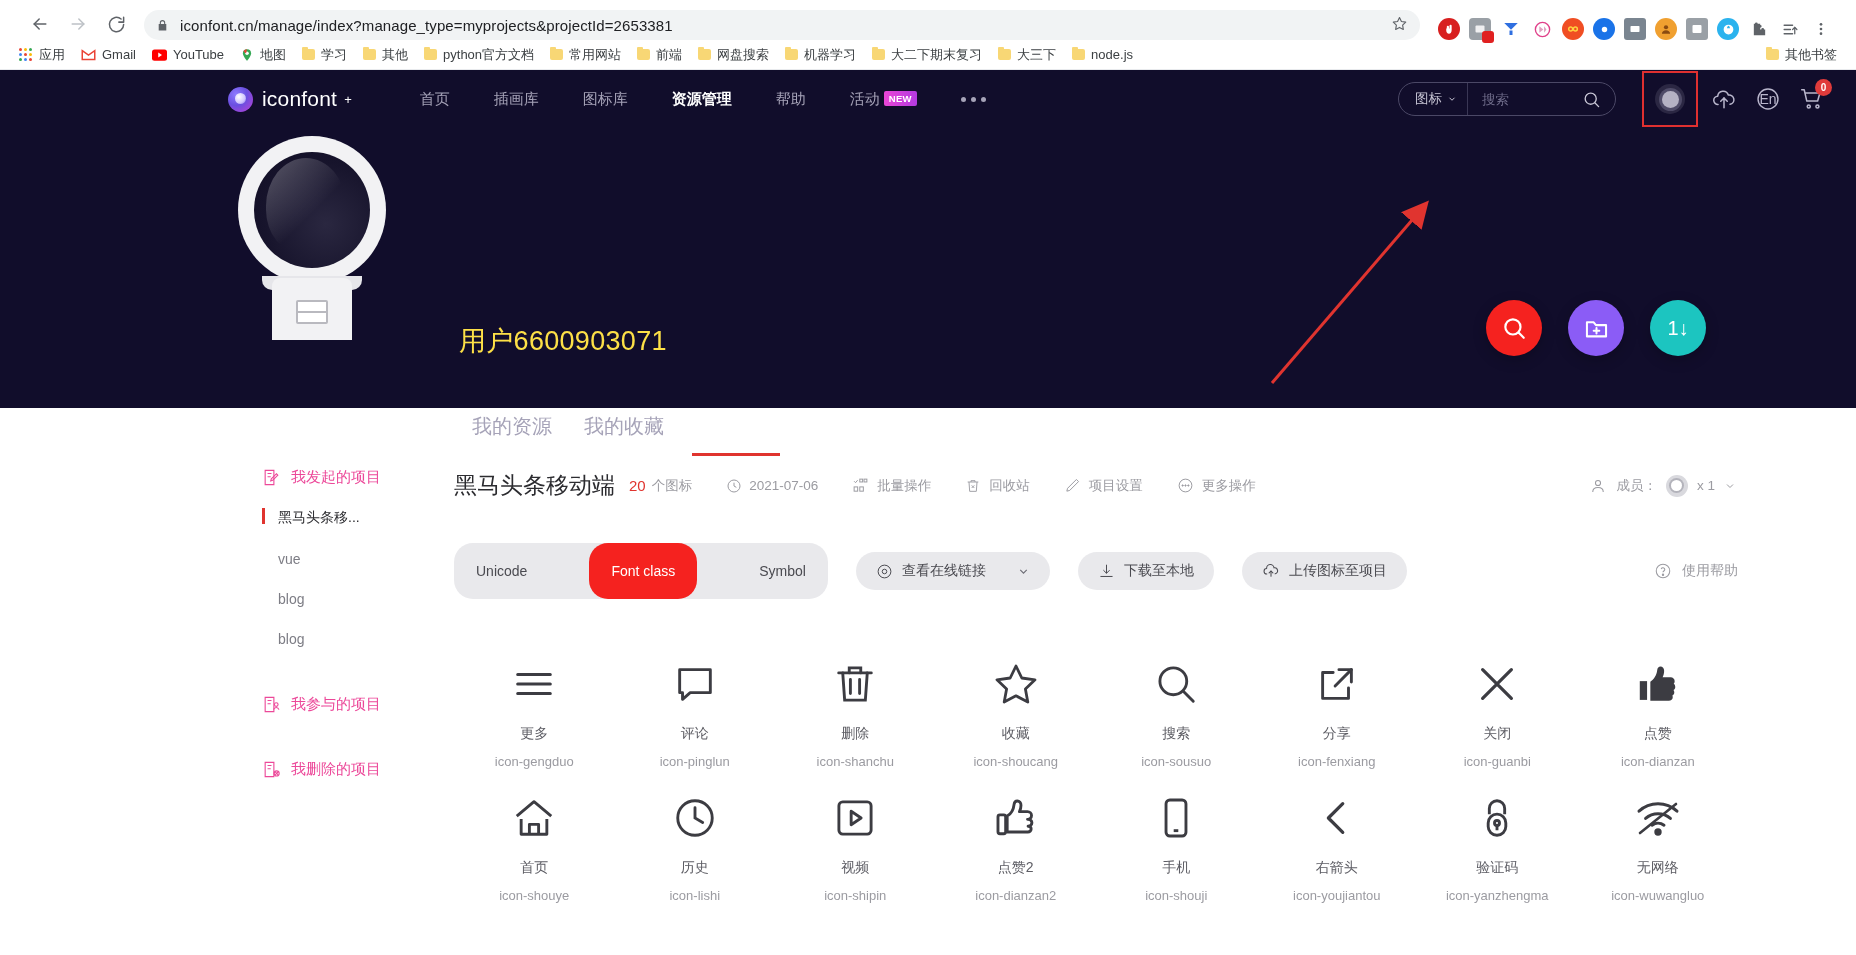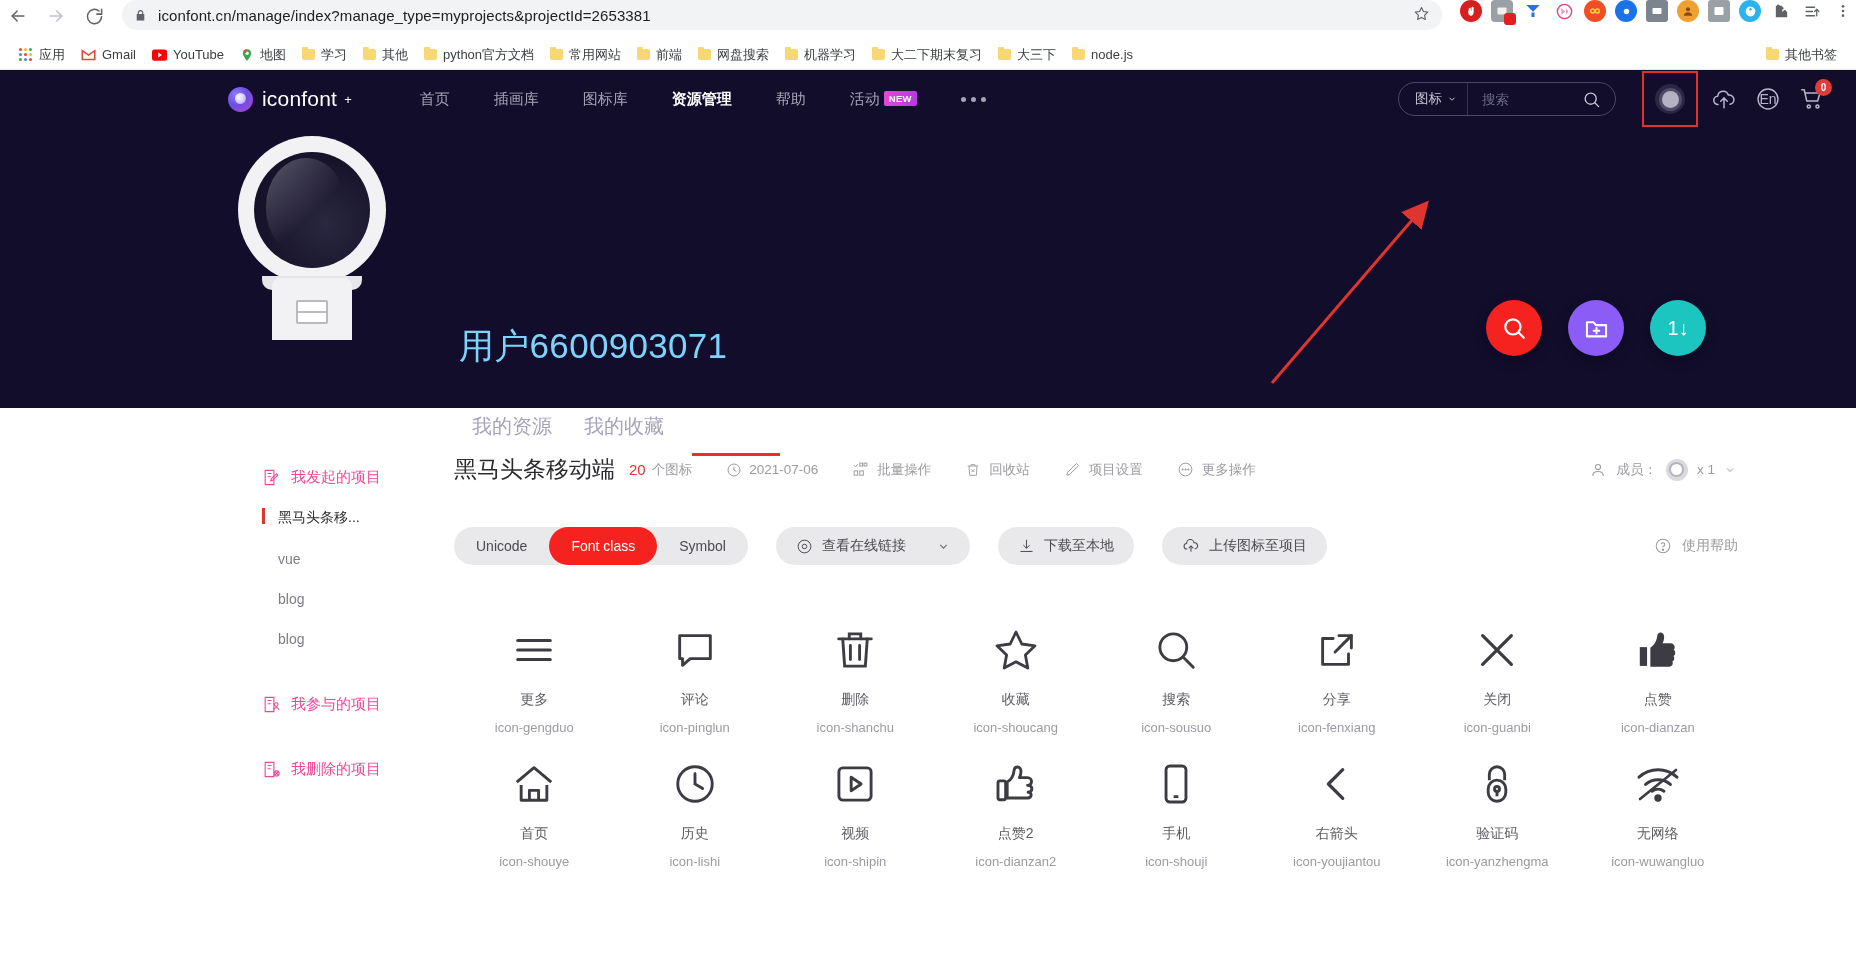--- a/index.html
+++ b/index.html
@@ -7,22 +7,22 @@
     width: 1856px; height: 955px;
     font-family: "Liberation Sans", "DejaVu Sans", sans-serif;
     background: #ffffff;
     overflow: hidden;
   }
 
   
   .browser-chrome { width: 100%; background: #ffffff; }
 
   .omnibar-row {
-    height: 40px; display: flex; align-items: flex-start;
-    padding: 0 2px; gap: 6px;
+    height: 40px; display: flex; align-items: flex-end;
+    padding: 0 24px; gap: 6px;
   }
   .nav-btn {
     width: 32px; height: 32px; border-radius: 50%;
     display: flex; align-items: center; justify-content: center;
     color: #5f6368; flex: none;
   }
   .nav-btn.disabled { color: #bdc1c6; }
   .omnibox {
     flex: 1; height: 30px; background: #f1f3f4; border-radius: 15px;
     display: flex; align-items: center; padding: 0 12px; margin-left: 6px;
@@ -164,22 +164,22 @@
   }
   .avatar-body i::after{
     content:''; position:absolute; left:0; top:9px; width:28px; height:2px; background:#b9b9bf;
   }
   .avatar-neck {
     position:absolute; left:262px; top:148px; width:100px; height:14px;
     background:#e6e6ea; border-radius:0 0 10px 10px;
   }
 
   .username {
-    position:absolute; left:459px; top:195px; color:#7dd3fc;
-    font-size: 35px; letter-spacing: .3px;
+    position:absolute; left:459px; top:195px; color:#fde047;
+    font-size: 27px; letter-spacing: .3px;
   }
   .prof-tabs { position:absolute; left:456px; top:285px; display:flex; gap:0; }
   .prof-tab {
     color:#a6a3b8; font-size:20px; padding: 0 16px 16px 16px; position:relative;
     white-space:nowrap;
   }
   .prof-tab.active { color:#fff; }
   .prof-tab.active::after {
     content:''; position:absolute; left:12px; right:12px; bottom:0; height:3px; background:#e0342f;
   }
@@ -199,21 +199,21 @@
     font-size: 14px; color: #7d7d85; padding: 12px 0 12px 50px; position:relative;
   }
   .ls-item.active { color: #2c2c30; }
   .ls-item.active::before {
     content:''; position:absolute; left:34px; top:11px; width:3px; height:16px; background:#e0342f;
   }
   .ls-spacer { height: 26px; }
 
   .main { flex: 1; padding: 46px 0 0 14px; min-width: 0; }
 
-  .proj-head { display: flex; align-items: center; gap: 0; padding-right: 120px; }
+  .proj-head { display: flex; align-items: center; gap: 0; padding-right: 120px; margin-top: 16px; }
   .proj-title { font-size: 23px; color: #2c2c30; white-space: nowrap; }
   .proj-count { color:#e0342f; font-size: 15px; margin-left: 14px; }
   .proj-count-unit { color:#9b9ba1; font-size: 13.5px; margin-left: 6px; }
   .proj-meta {
     display:flex; align-items:center; gap: 7px; color:#9b9ba1; font-size:13.5px;
     margin-left: 34px; white-space:nowrap;
   }
   .proj-act {
     display:flex; align-items:center; gap: 8px; color:#9b9ba1; font-size:13.5px;
     margin-left: 34px; white-space:nowrap;
@@ -224,21 +224,21 @@
   }
   .mem-av {
     width:22px; height:22px; border-radius:50%; background:#d9d9de;
     display:flex; align-items:center; justify-content:center;
   }
   .mem-av::after{ content:''; width:11px; height:11px; border-radius:50%;
     background:#fff; box-shadow: 0 0 0 2px #b3b3bb; }
 
   .toolbar { display:flex; align-items:center; gap: 0; margin-top: 42px; padding-right: 118px; }
   .segbtn {
-    display:flex; background:#e9e9ec; border-radius: 19px; overflow:hidden; height: 38px;
+    display:flex; background:#e9e9ec; border-radius: 19px; overflow:hidden; height: 56px; gap: 40px;
   }
   .seg {
     padding: 0 22px; display:flex; align-items:center; font-size:14px; color:#4a4a50;
   }
   .seg.sel { background:#f5221f; color:#fff; border-radius: 19px; }
   .pillbtn {
     height: 38px; background:#e9e9ec; border-radius: 19px; display:flex; align-items:center;
     gap: 9px; padding: 0 20px; font-size:14px; color:#4a4a50; margin-left: 28px; white-space:nowrap;
   }
   .pillbtn .chev { margin-left: 22px; color:#6c6c74; }

